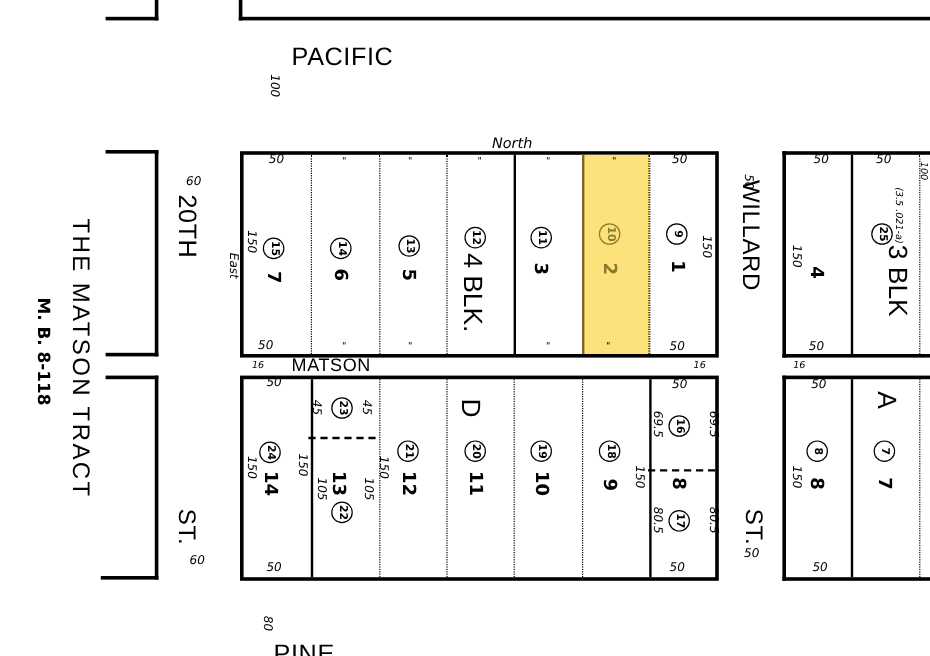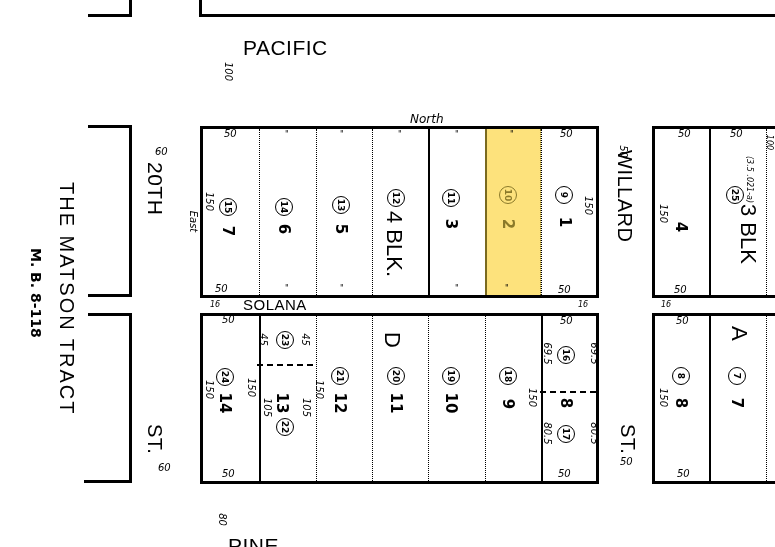--- a/index.html
+++ b/index.html
@@ -103,21 +103,21 @@
 <div class="lotnum" style="left:446px; top:215px;">3</div>
 <div class="parcel hl" style="left:499px; top:186px;">
     <span>10</span>
   </div>
 <div class="lotnum hl" style="left:503px; top:215px;">2</div>
 <div class="parcel" style="left:555px; top:186px;">
     <span>9</span>
   </div>
 <div class="lotnum" style="left:560px; top:213px;">1</div>
 
-<div class="street" style="left:243px; top:296px; font-size:15px;">SOLANA</div>
+<div class="street" style="left:243px; top:296px; font-size:15px;">MATSON</div>
 <div class="dim" style="left:210px; top:300px; font-size:8px;">16</div>
 <div class="dim" style="left:578px; top:300px; font-size:8px;">16</div>
 <div class="dim" style="left:661px; top:300px; font-size:8px;">16</div>
 
 <div class="block" style="left:200px; top:313px; width:399px; height:171px;">
   <div class="lot solid" style="left:56px; width:57px;"></div>
   <div class="lot" style="left:113px; width:56px;"></div>
   <div class="lot" style="left:169px; width:56px;"></div>
   <div class="lot" style="left:225px; width:57px;"></div>
   <div class="lot" style="left:282px; width:56px;"></div>

